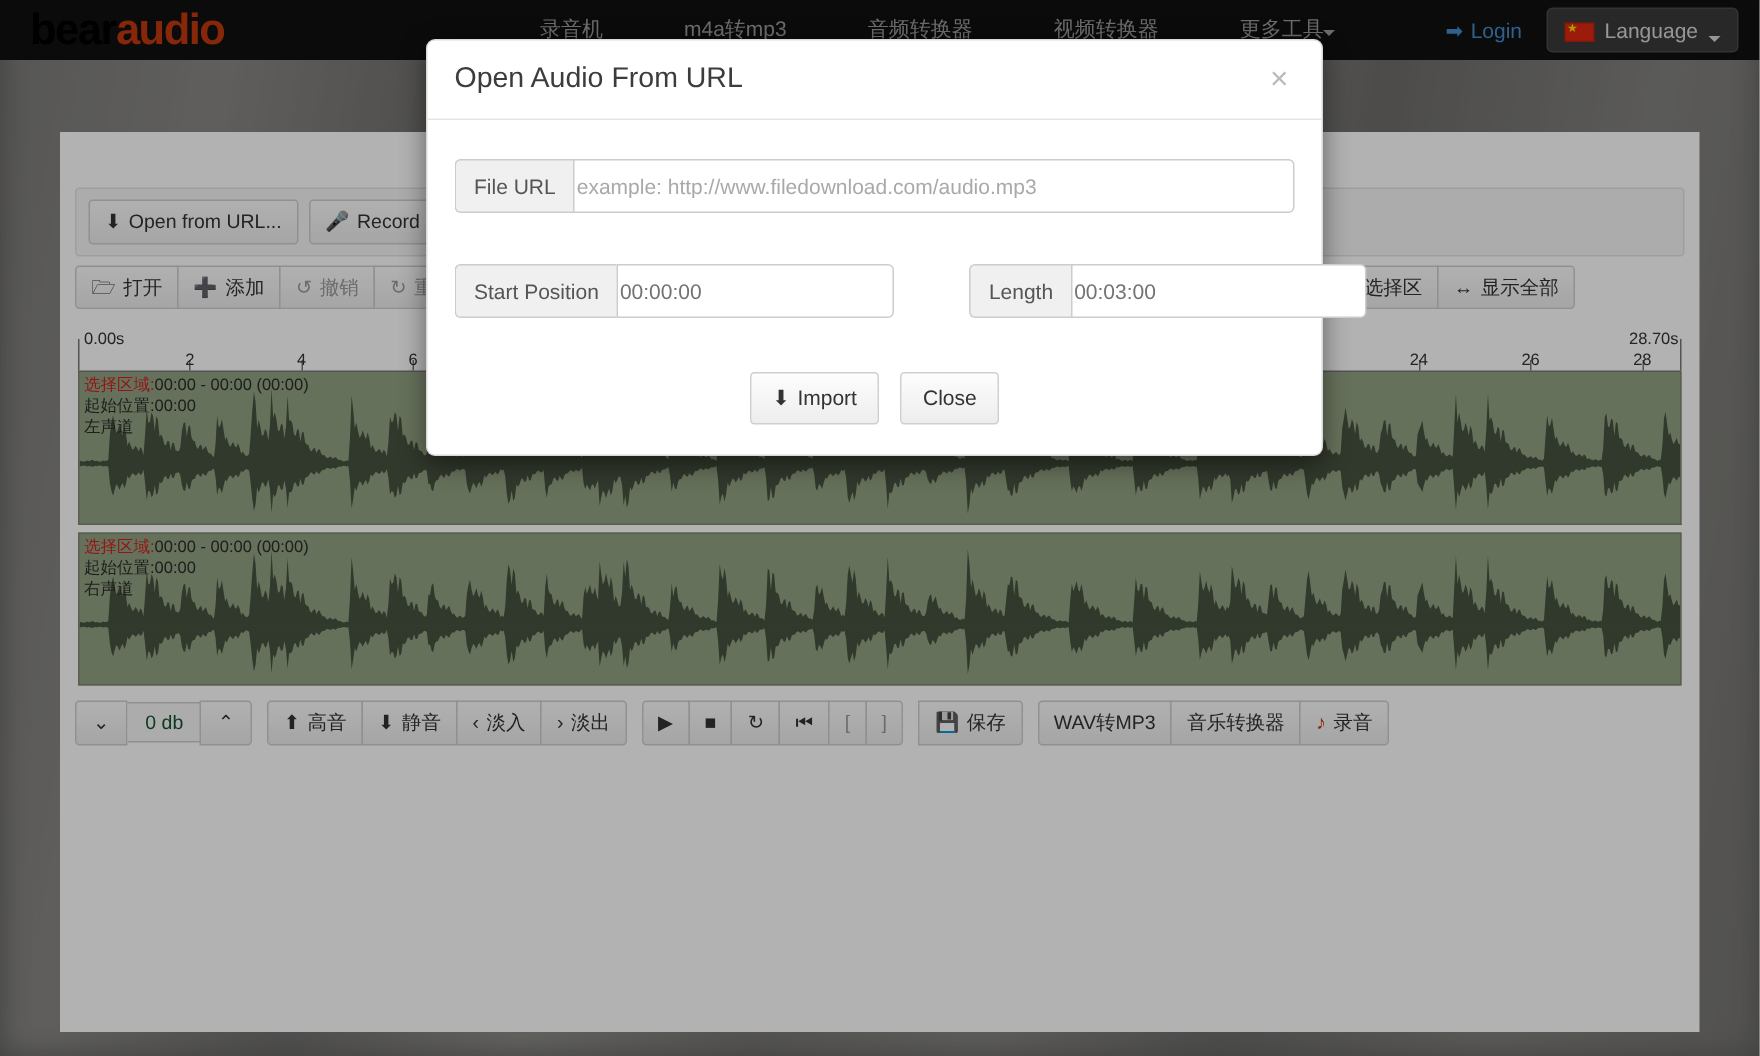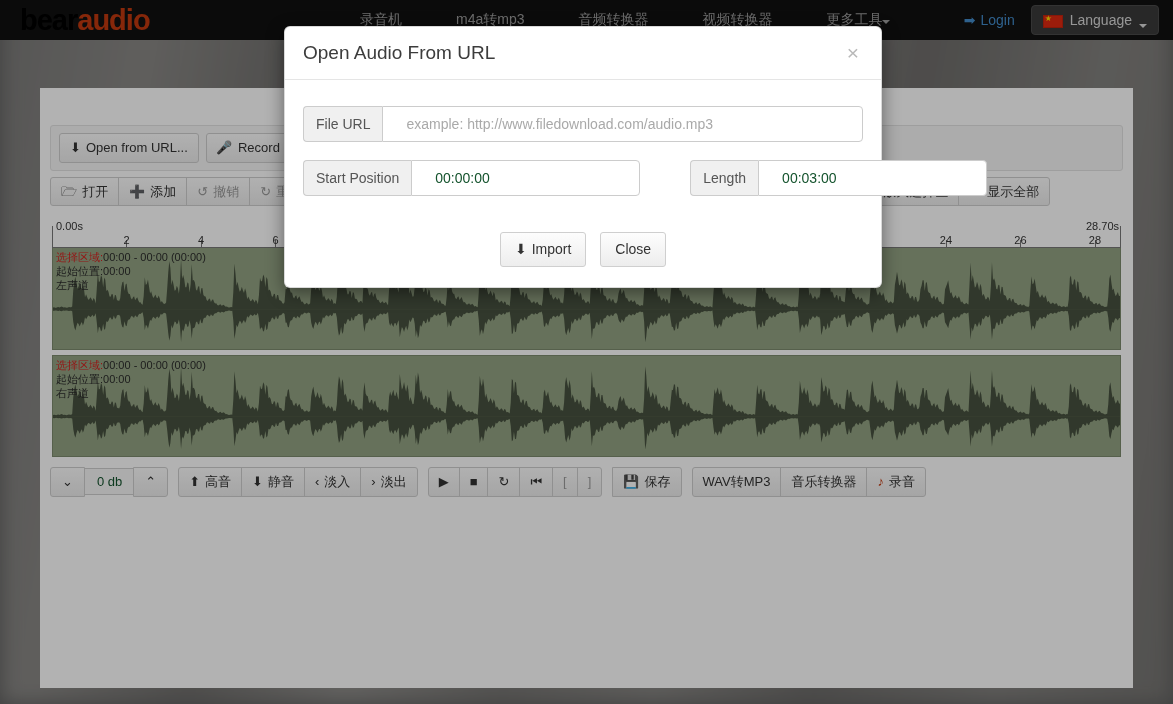--- a/index.html
+++ b/index.html
@@ -113,30 +113,30 @@
     box-shadow:0 5px 18px rgba(0,0,0,0.45);
     border:1px solid rgba(0,0,0,0.15);
   }
   #modal-head{ padding:15px 18px; border-bottom:1px solid #e5e5e5; position:relative; }
   #modal-title{ font-size:19px; color:#3c3c3c; font-weight:400; }
   #modal-close{ position:absolute; right:16px; top:14px; font-size:21px; color:#b9b9b9;
                 background:none; border:none; cursor:pointer; line-height:1; }
   #modal-body{ padding:26px 18px 8px 18px; }
   .form-row{ display:flex; margin-bottom:18px; }
   .ig{ display:flex; flex:1; }
-  .ig.half{ flex:0 0 265px; }
+  .ig.half{ flex:0 0 265px;margin-top:16px; }
   .ig + .ig{ margin-left:50px; }
   .addon{
     background:#f0f0f0; border:1px solid #ccc; border-right:none;
     border-radius:4px 0 0 4px; padding:9px 12px; font-size:14px; color:#555;
     white-space:nowrap;
   }
   .ctl{
     flex:1; border:1px solid #ccc; border-radius:0 4px 4px 0;
-    padding:9px 23px; font-size:14px; color:#14532d; outline:none; min-width:0;
+    padding:9px 1px; font-size:14px; color:#737373; outline:none; min-width:0;
     font-family:"Liberation Sans", sans-serif;
   }
   .ctl::placeholder{ color:#a9a9a9; }
   #modal-foot{ padding:10px 18px 20px 18px; display:flex; justify-content:center; gap:14px; }
   #modal-foot .btn{ padding:7px 14px; font-size:14px; }
 </style>
 </head>
 <body>
 
 <div id="bg-photo"></div>

